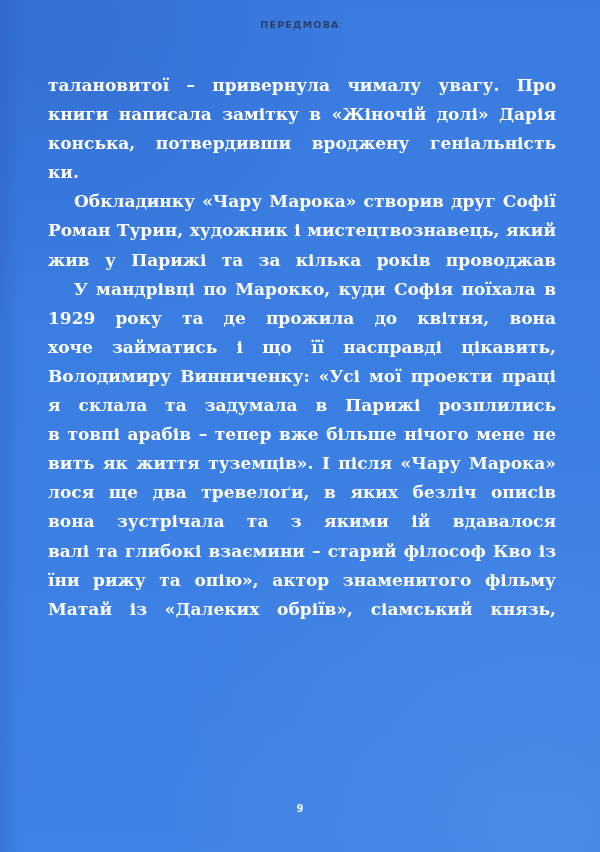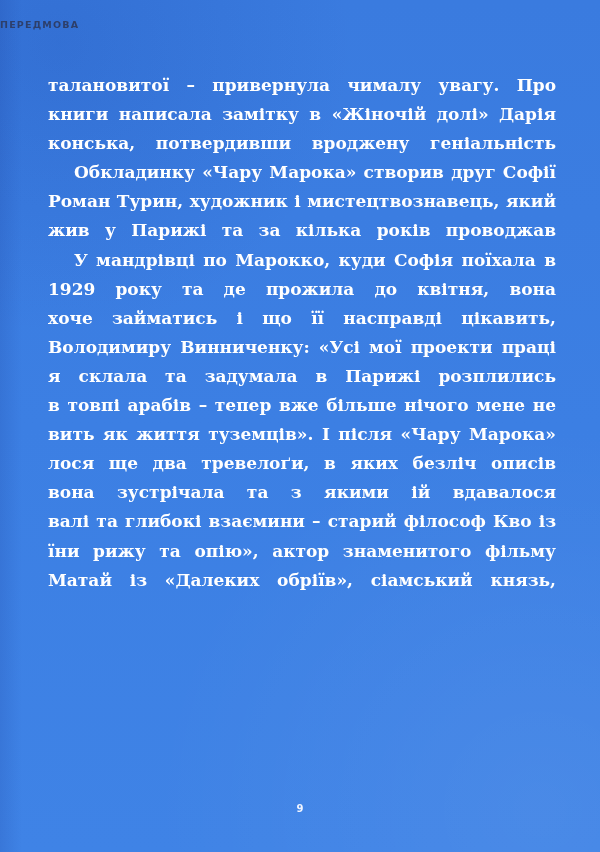--- a/index.html
+++ b/index.html
@@ -22,20 +22,21 @@
       position: absolute;
       left: 0; top: 0;
       width: 600px;
       height: 852px;
     }
     .running-head {
       position: absolute;
       top: 19px;
       left: 0;
       width: 600px;
+      text-align: center;
       font-family: "DejaVu Sans", "Liberation Sans", sans-serif;
       font-size: 9.5px;
       font-weight: bold;
       letter-spacing: 1.2px;
       color: #2d3f6b;
     }
     .body-text {
       position: absolute;
       top: 71px;
       left: 48px;
@@ -91,20 +92,21 @@
 <div class="page">
   <div class="edge-shadow"></div>
 
   <div class="running-head">ПЕРЕДМОВА</div>
 
   <div class="body-text">
     <div class="para">
       <span class="line" style="white-space: normal; display: block; overflow: hidden;">талановитої – привернула чималу увагу. Про вихід</span>
       <span class="line" style="white-space: normal; display: block; overflow: hidden;">книги написала замітку в «Жіночій долі» Дарія Ві-</span>
       <span class="line" style="white-space: normal; display: block; overflow: hidden;">конська, потвердивши вроджену геніальність автор-</span>
+      <span class="line last">ки.</span>
     </div>
     <div class="para">
       <span class="line indent" style="white-space: normal; display: block; overflow: hidden;">Обкладинку «Чару Марока» створив друг Софії –</span>
       <span class="line" style="white-space: normal; display: block; overflow: hidden;">Роман Турин, художник і мистецтвознавець, який тоді</span>
       <span class="line" style="white-space: normal; display: block; overflow: hidden;">жив у Парижі та за кілька років проводжав Софію у на-</span>
     </div>
     <div class="para">
       <span class="line indent" style="white-space: normal; display: block; overflow: hidden;">У мандрівці по Марокко, куди Софія поїхала в січні</span>
       <span class="line" style="white-space: normal; display: block; overflow: hidden;">1929 року та де прожила до квітня, вона зрозуміла, чим</span>
       <span class="line" style="white-space: normal; display: block; overflow: hidden;">хоче займатись і що її насправді цікавить, написавши</span>

